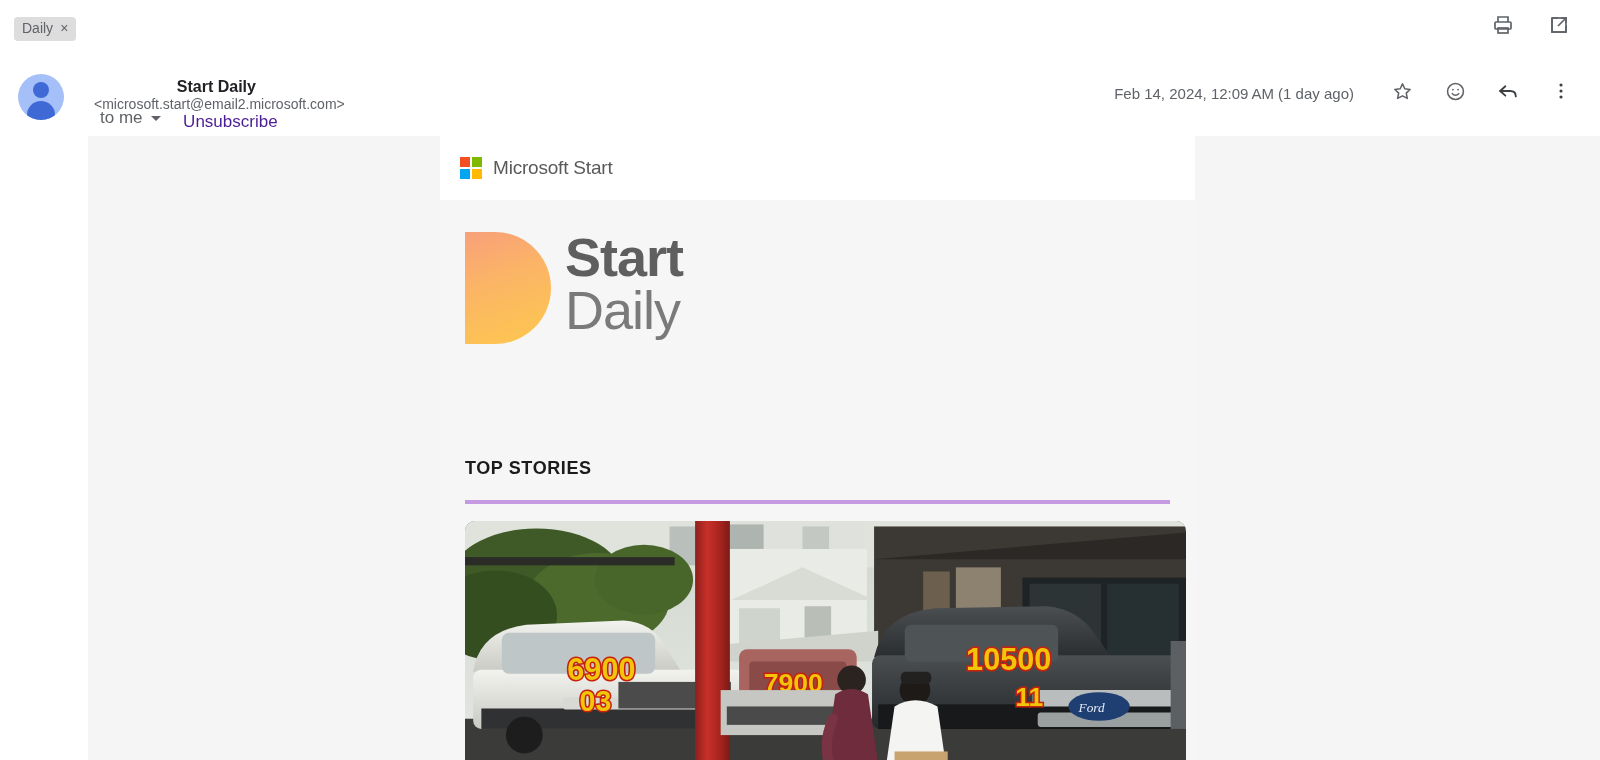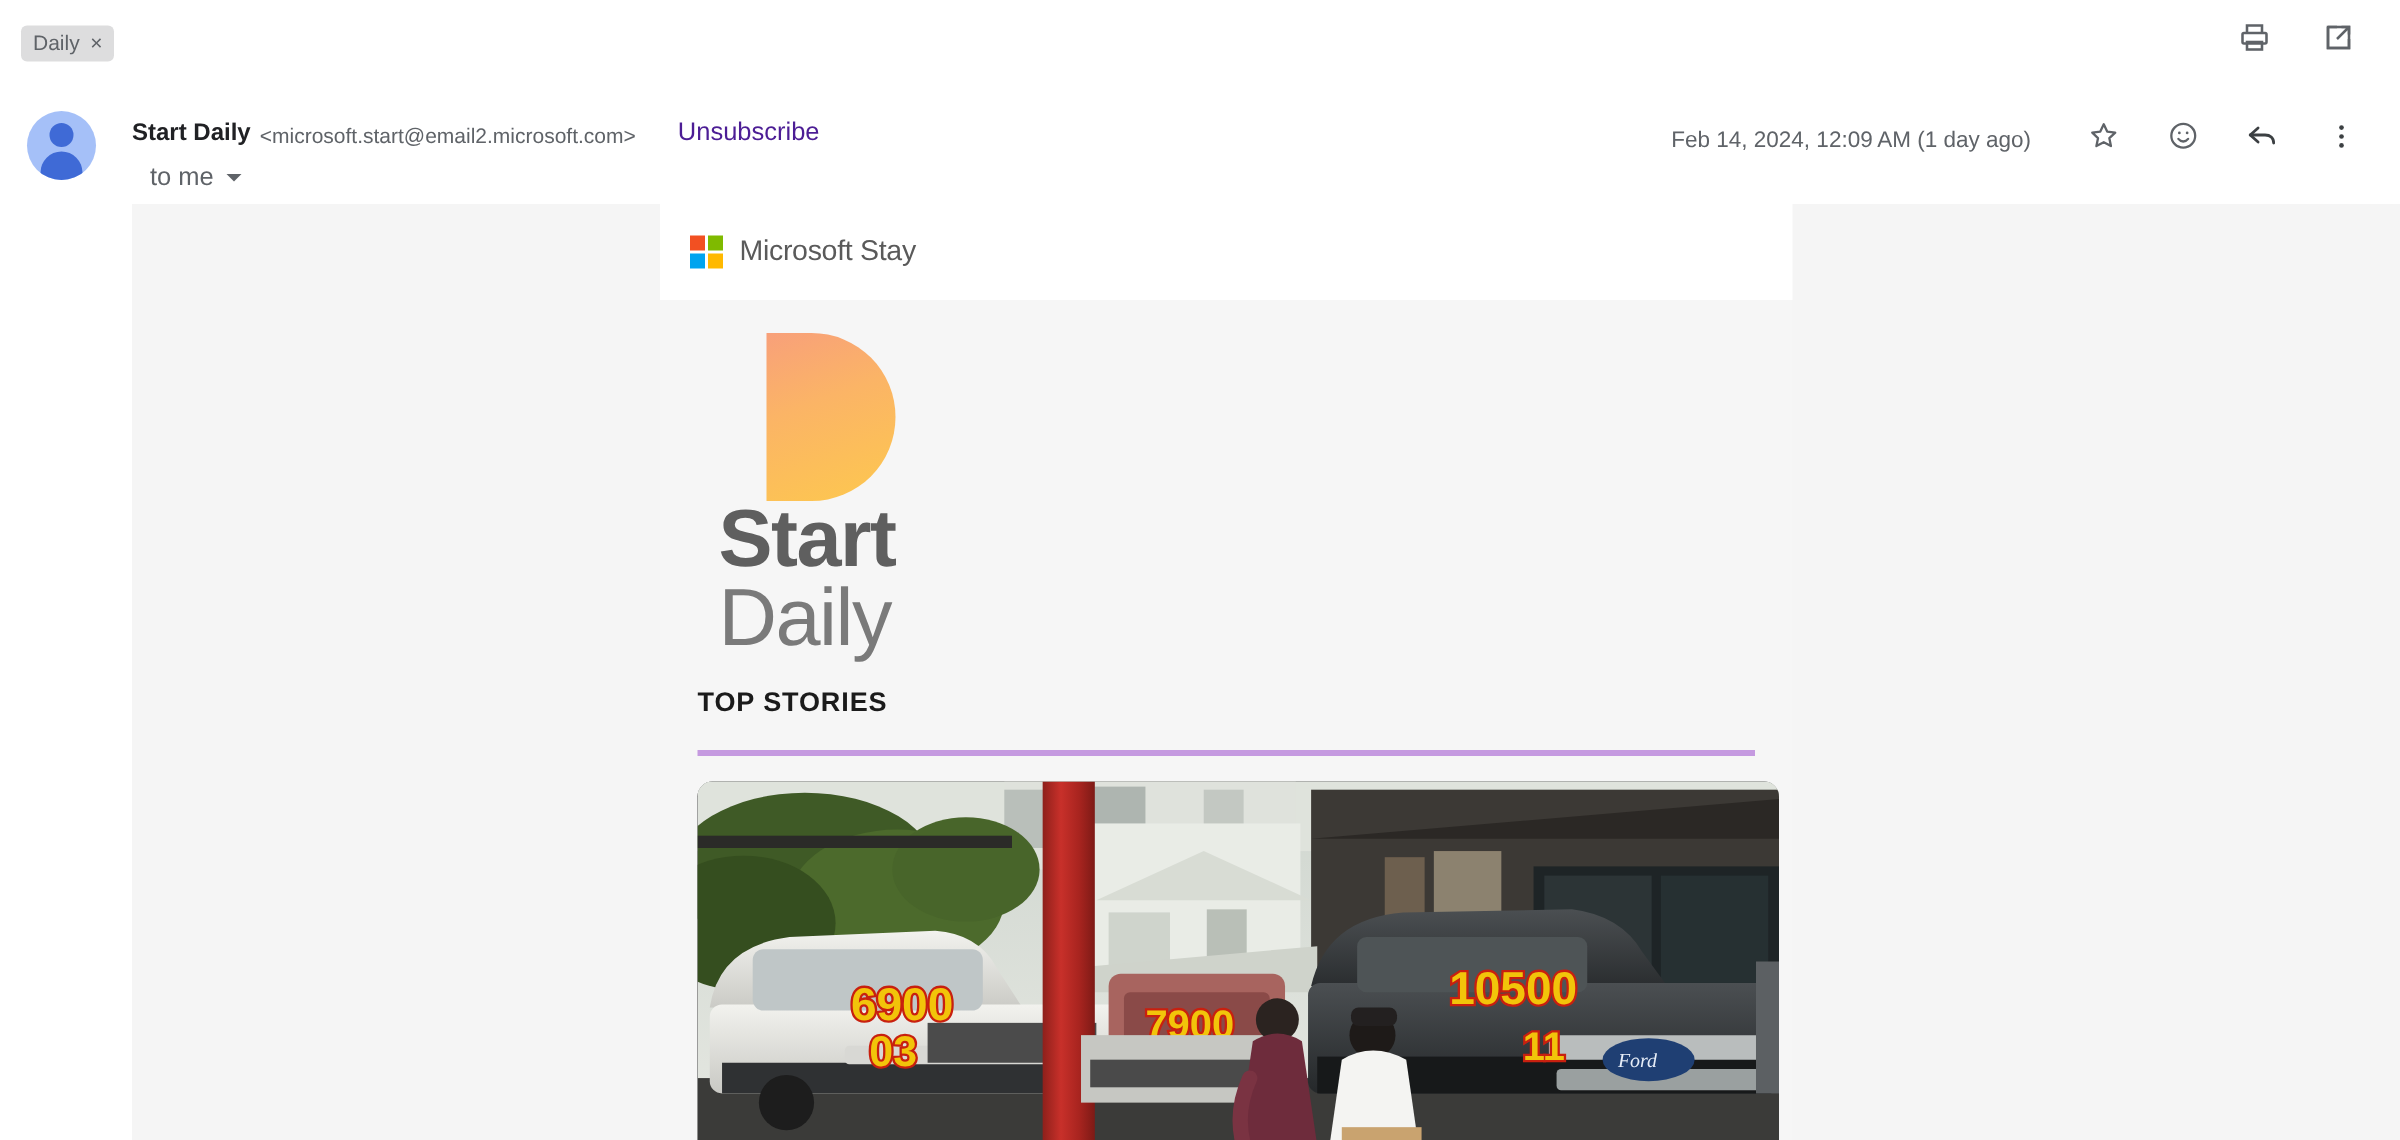--- a/index.html
+++ b/index.html
@@ -47,21 +47,21 @@
   }
   .avatar .head {
     position:absolute; left: 50%; top: 8px; transform: translateX(-50%);
     width: 16px; height: 16px; border-radius: 50%; background: #3f6ad6;
   }
   .avatar .body {
     position:absolute; left: 50%; top: 27px; transform: translateX(-50%);
     width: 28px; height: 20px; border-radius: 14px 14px 0 0; background: #3f6ad6;
   }
 
-  .sender-line { position:absolute; left: 88px; top: 14px; display:flex; align-items:flex-end; }
+  .sender-line { position:absolute; left: 88px; top: 14px; display:flex; align-items:center;flex-direction:column; }
   .sender-name { font-size: 16px; font-weight: 700; color:#202124; }
   .sender-email { font-size: 14px; color:#5f6368; margin-left: 6px; }
   .unsubscribe {
     margin-left: 28px; font-size: 17px; color:#4c1d95; cursor: pointer;
   }
   .tome-line {
     position:absolute; left: 100px; top: 44px;
     display:flex; align-items:center; gap:8px;
     font-size: 17px; color:#5f6368;
   }
@@ -89,21 +89,21 @@
   .ms-grid i:nth-child(1){ background:#f25022; }
   .ms-grid i:nth-child(2){ background:#7fba00; }
   .ms-grid i:nth-child(3){ background:#00a4ef; }
   .ms-grid i:nth-child(4){ background:#ffb900; }
   .ms-word { margin-left: 11px; font-size: 19px; color:#5a5a5a; letter-spacing:-0.2px; }
 
   .newsletter {
     position:absolute; left: 352px; top: 64px; width: 755px; height: 560px;
     background: #f6f6f6;
   }
-  .brand-row { position:absolute; left: 25px; top: 22px; display:flex; align-items:flex-end;flex-direction:column; }
+  .brand-row { position:absolute; left: 25px; top: 32px; display:flex; align-items:flex-start; }
   .d-mark {
     width: 86px; height: 112px;
     background: linear-gradient(160deg, #f8a07a 0%, #fbb466 40%, #fdc84e 100%);
     border-radius: 0 56px 56px 0;
   }
   .brand-words { margin-left: 14px; }
   .brand-start { font-size: 54px; line-height: 50px; font-weight: 700; color:#5f5f5f; letter-spacing:-1px; }
   .brand-daily { font-size: 54px; line-height: 56px; font-weight: 400; color:#7a7a7a; letter-spacing:-1px; }
   .tagline {
     position:absolute; left: 378px; top: 66px; width: 330px;
@@ -221,21 +221,21 @@
   <div class="body-wrap">
 
     <div class="ms-bar">
       <div class="ms-logo-wrap">
         <span class="ms-grid">
             <i></i>
             <i></i>
             <i></i>
             <i></i>
           </span>
-        <span class="ms-word">Microsoft Stay</span>
+        <span class="ms-word">Microsoft Start</span>
       </div>
     </div>
 
     <div class="newsletter">
 
       <div class="brand-row">
         <span class="d-mark"></span>
         <span class="brand-words">
           <div class="brand-start">Start</div>
           <div class="brand-daily">Daily</div>

